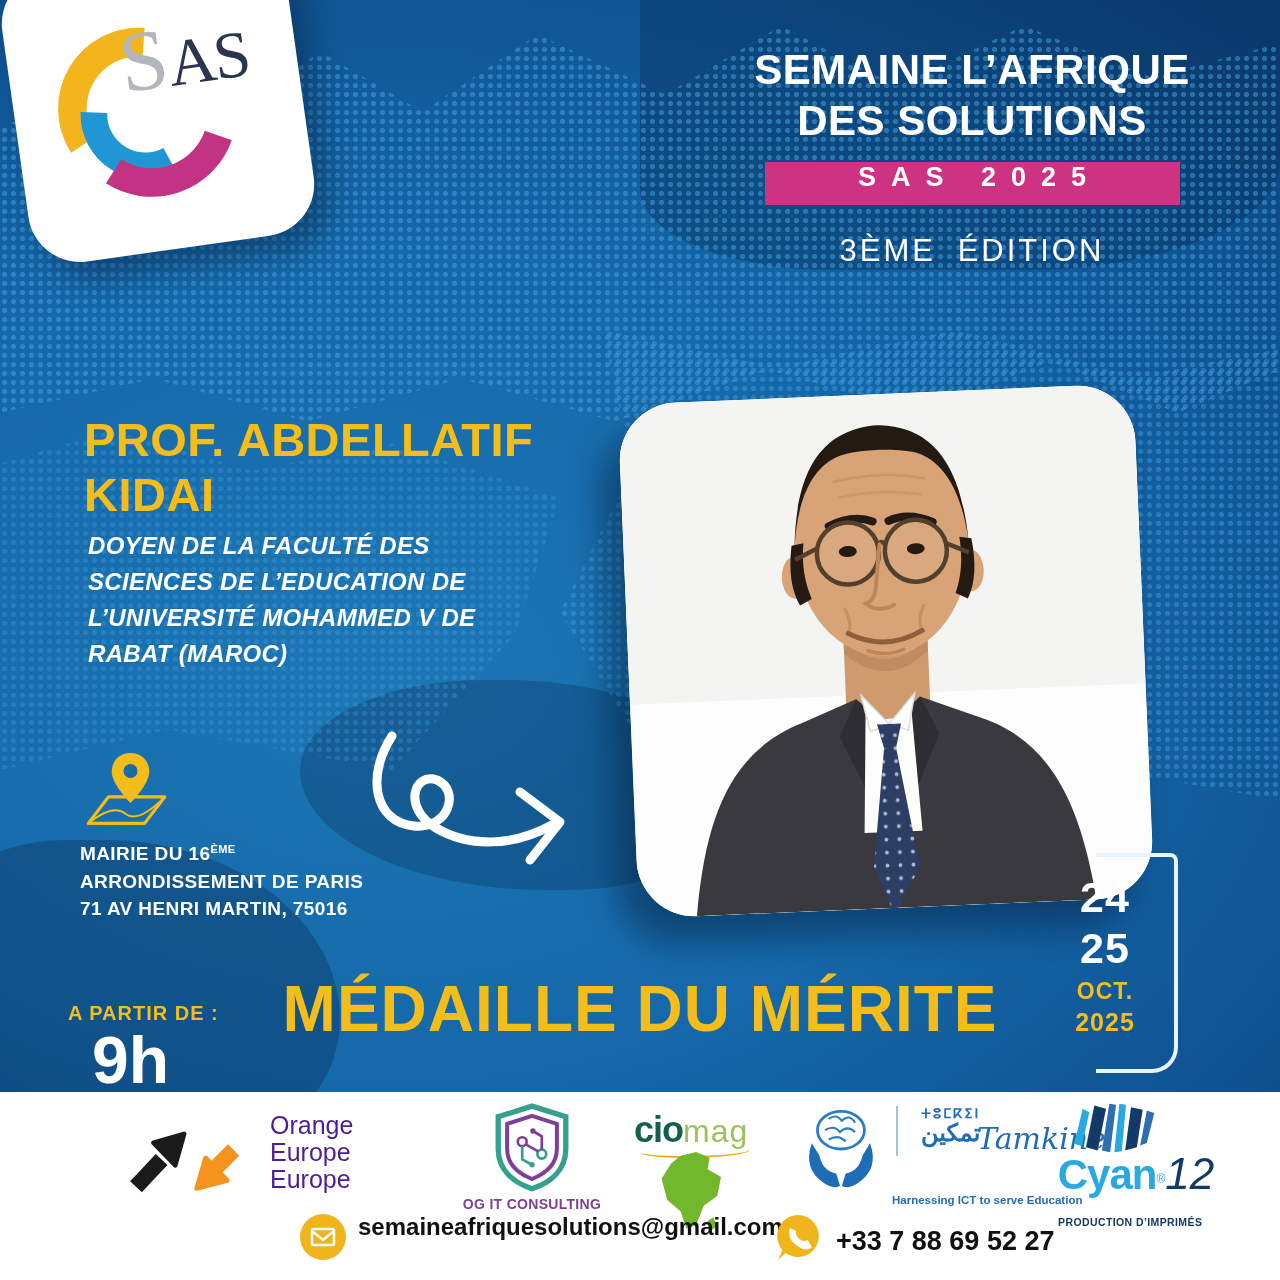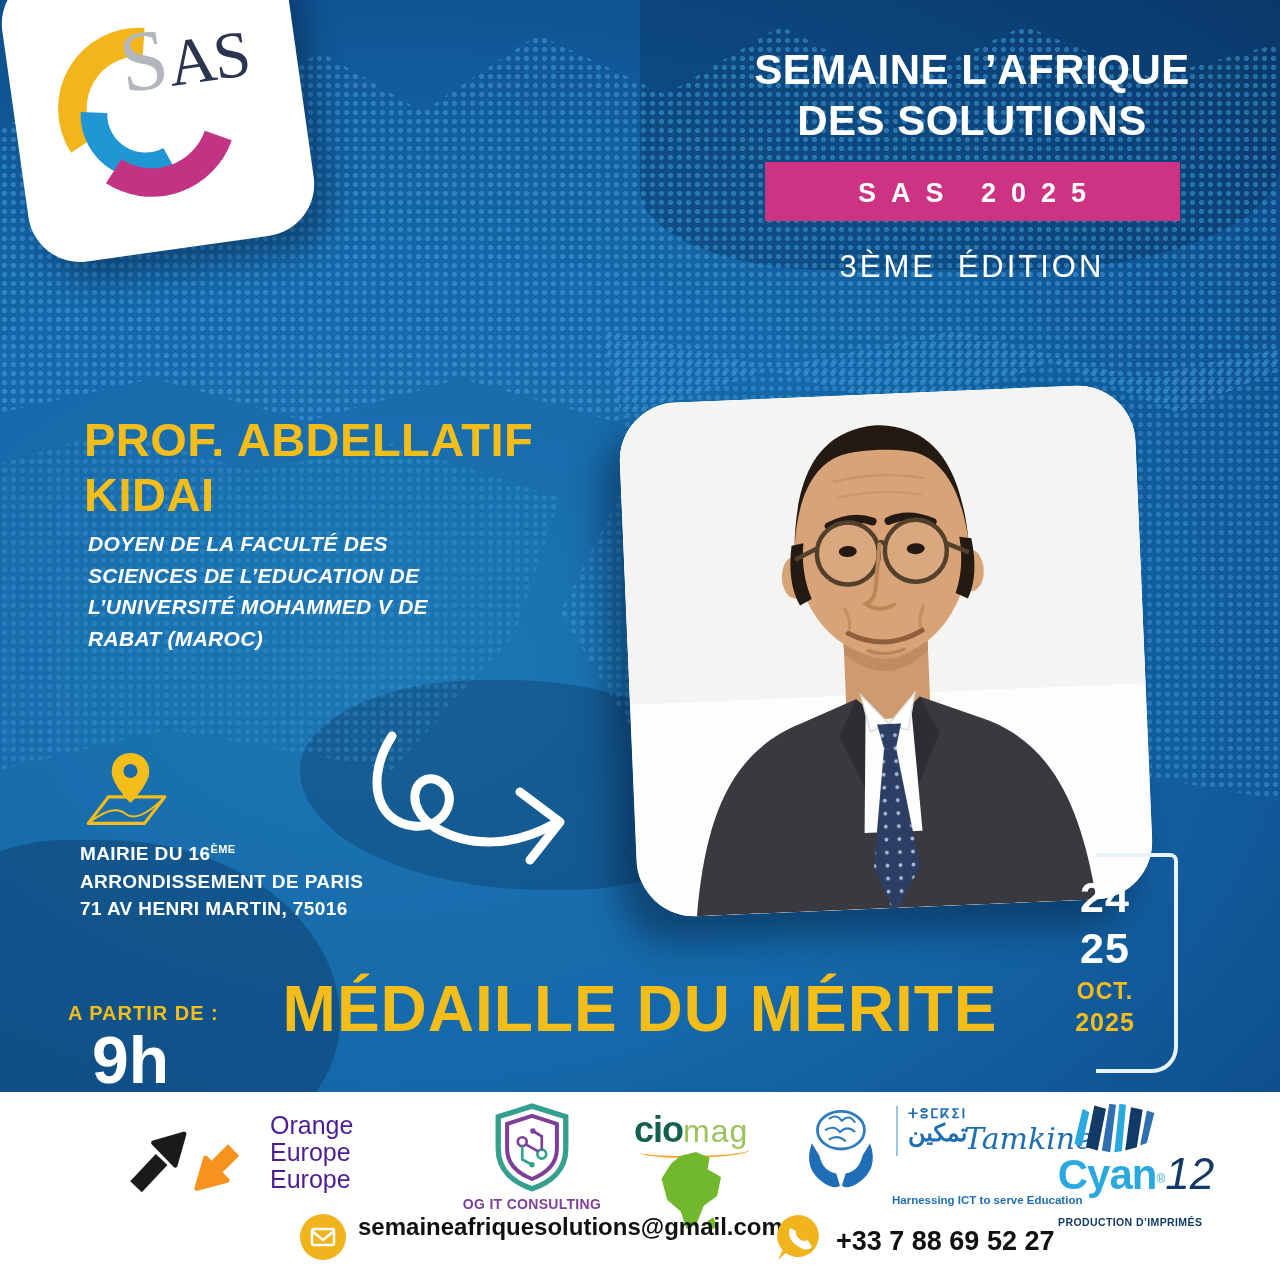--- a/index.html
+++ b/index.html
@@ -22,25 +22,25 @@
     left:14px;top:-42px;width:288px;height:292px;background:#fff;border-radius:52px;
     transform:rotate(-8deg);box-shadow:14px 20px 30px rgba(4,20,45,.38);
   }
   .sas-text{position:absolute;left:112px;top:58px;font-family:"Liberation Serif",serif;line-height:1;}
   .sas-text .s1{font-size:86px;color:#b2b6bd;}
   .sas-text .s2{font-size:66px;color:#2b3550;letter-spacing:-2px;}
   
   .header{left:712px;top:44px;width:520px;text-align:center;color:#fff;}
   .header .t{font-size:42px;font-weight:800;line-height:1.22;letter-spacing:.5px;}
   .banner{margin:16px auto 0;width:400px;background:#cd3382;color:#fff;font-weight:800;
-    font-size:27px;letter-spacing:15px;padding:16px 0 12px 15px;}
+    font-size:27px;letter-spacing:15px;padding:0 0 12px 15px;}
   .edition{margin-top:28px;font-size:31px;font-weight:400;letter-spacing:3px;word-spacing:10px;}
   
   .name{left:84px;top:412px;color:#f5bd1a;font-size:47px;font-weight:800;line-height:1.18;letter-spacing:.5px;}
-  .role{left:88px;top:528px;color:#fff;font-size:21px;font-weight:700;font-style:italic;line-height:1.5;letter-spacing:.3px;}
+  .role{left:88px;top:528px;color:#fff;font-size:24px;font-weight:700;font-style:italic;line-height:1.5;letter-spacing:.3px;}
   
   .venue-icon{left:82px;top:748px;width:86px;height:82px;}
   .venue-text{left:80px;top:840px;color:#fff;font-size:19px;font-weight:800;line-height:1.45;letter-spacing:.4px;}
   .venue-text sup{font-size:11px;}
   
   .doodle{left:362px;top:728px;width:245px;height:170px;}
   
   .photo-card{
     left:628px;top:394px;width:516px;height:514px;background:#fff;border-radius:58px;
     transform:rotate(-2.4deg);overflow:hidden;
@@ -63,21 +63,21 @@
   .om-icon{left:112px;top:26px;width:152px;height:80px;}
   .om-text{left:270px;top:20px;color:#4c1d95;font-size:25px;font-weight:400;line-height:1.08;}
   .og-icon{left:492px;top:10px;width:80px;height:90px;}
   .og-label{left:432px;top:104px;width:200px;text-align:center;color:#7d3f98;font-size:14px;font-weight:800;letter-spacing:.3px;}
   .cio{left:612px;top:20px;font-weight:800;line-height:1;margin-left:22px;}
   .cio .p1{font-size:36px;color:#14604f;letter-spacing:-1px;}
   .cio .p2{font-size:32px;color:#9cc25c;font-weight:400;letter-spacing:1px;}
   .cio-swoosh{left:640px;top:52px;width:110px;height:12px;border-bottom:2px solid #f6a21e;border-radius:0 0 60% 40%;}
   .africa{left:648px;top:58px;width:100px;height:96px;}
   .tk-icon{left:792px;top:10px;width:96px;height:94px;}
-  .tk-block{left:896px;top:14px;border-left:2px solid #9fc3e2;padding-left:10px;width:190px;color:#1f6eb5;}
+  .tk-block{left:896px;top:14px;border-left:2px solid #9fc3e2;padding-left:23px;width:190px;color:#1f6eb5;}
   .tk-tif{font-size:13px;letter-spacing:2px;font-weight:700;}
   .tk-ar{font-size:24px;font-weight:800;margin-top:-2px;}
   .tk-script{font-family:"DejaVu Serif",serif;font-style:italic;font-size:30px;margin-top:-26px;margin-left:56px;}
   .tk-tag{left:892px;top:102px;width:220px;color:#1f6eb5;font-size:11.5px;font-weight:700;}
   .cyan-book{left:1066px;top:6px;width:100px;height:60px;}
   .cyan-line{left:1036px;top:60px;width:200px;text-align:center;line-height:1;}
   .cyan-line .cn{color:#2aa9e0;font-size:42px;font-weight:800;letter-spacing:-1px;}
   .cyan-line .rg{color:#2aa9e0;font-size:12px;vertical-align:super;}
   .cyan-line .nm{color:#123a66;font-size:44px;font-style:italic;font-weight:400;}
   .cyan-tag{left:1058px;top:124px;width:170px;color:#123a66;font-size:10.5px;font-weight:800;letter-spacing:.4px;}

